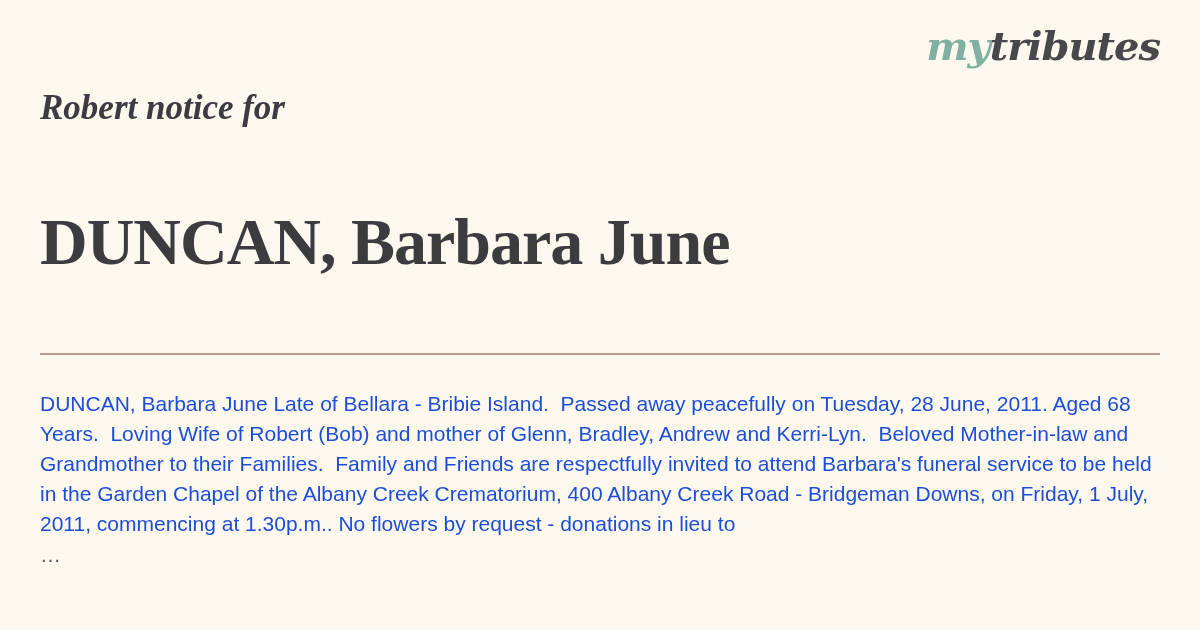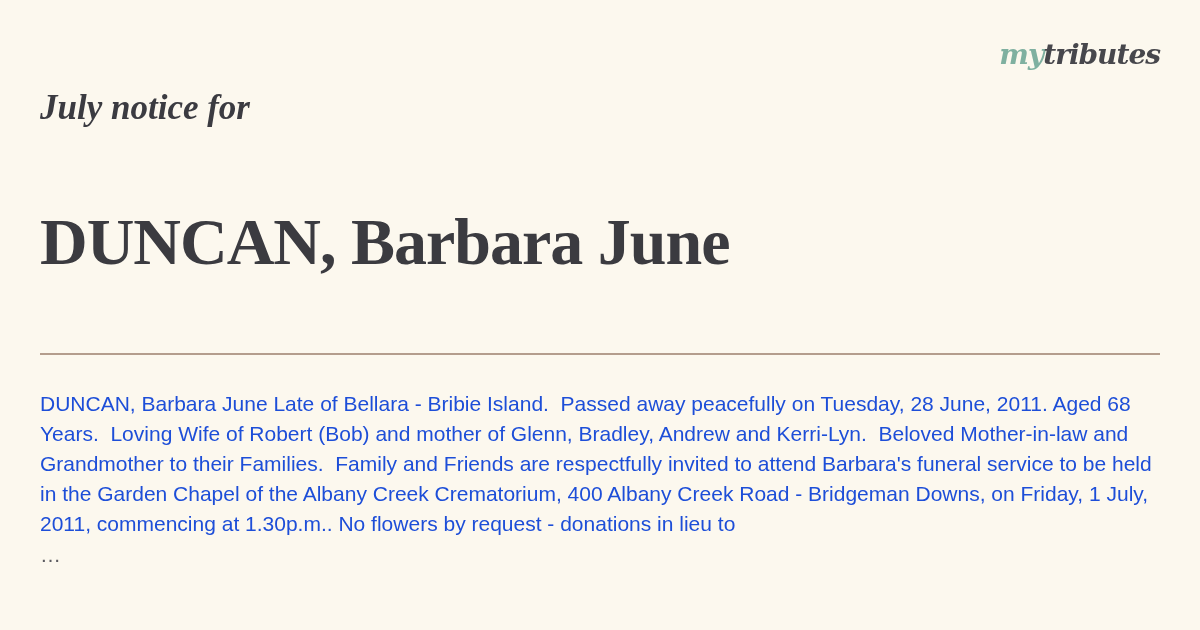--- a/index.html
+++ b/index.html
@@ -10,26 +10,26 @@
   .card {
     position: relative;
     width: 1200px;
     height: 630px;
     background: #fcf8ee;
     overflow: hidden;
     font-family: "Liberation Sans", sans-serif;
   }
   .logo {
     position: absolute;
-    top: 40px;
+    top: 24px;
     right: 40px;
     font-family: "DejaVu Serif", serif;
     font-style: italic;
     font-weight: bold;
-    font-size: 28px;
+    font-size: 40px;
     line-height: 1.1;
     letter-spacing: -1px;
     white-space: nowrap;
   }
   .logo .logo-my { color: #7fb0a0; }
   .logo .logo-tributes { color: #47474c; }
   .eyebrow {
     position: absolute;
     left: 40px;
     top: 88px;
@@ -82,21 +82,21 @@
 </style>
 </head>
 <body>
 
 <div class="card">
 
   <div class="logo">
     <span class="logo-my">my</span><span class="logo-tributes">tributes</span>
   </div>
 
-  <div class="eyebrow">July notice for</div>
+  <div class="eyebrow">Robert notice for</div>
 
   <h1 class="notice-title">DUNCAN, Barbara June</h1>
 
   <hr class="divider">
 
   <p class="notice-body">DUNCAN, Barbara June Late of Bellara - Bribie Island.  Passed away peacefully on Tuesday, 28 June, 2011. Aged 68 Years.  Loving Wife of Robert (Bob) and mother of Glenn, Bradley, Andrew and Kerri-Lyn.  Beloved Mother-in-law and Grandmother to their Families.  Family and Friends are respectfully invited to attend Barbara's funeral service to be held in the Garden Chapel of the Albany Creek Crematorium, 400 Albany Creek Road - Bridgeman Downs, on Friday, 1 July, 2011, commencing at 1.30p.m.. No flowers by request - donations in lieu to</p>
 
   <span class="notice-truncation" style="position:absolute; left:40px; top:540px;">…</span>
 
 </div>

